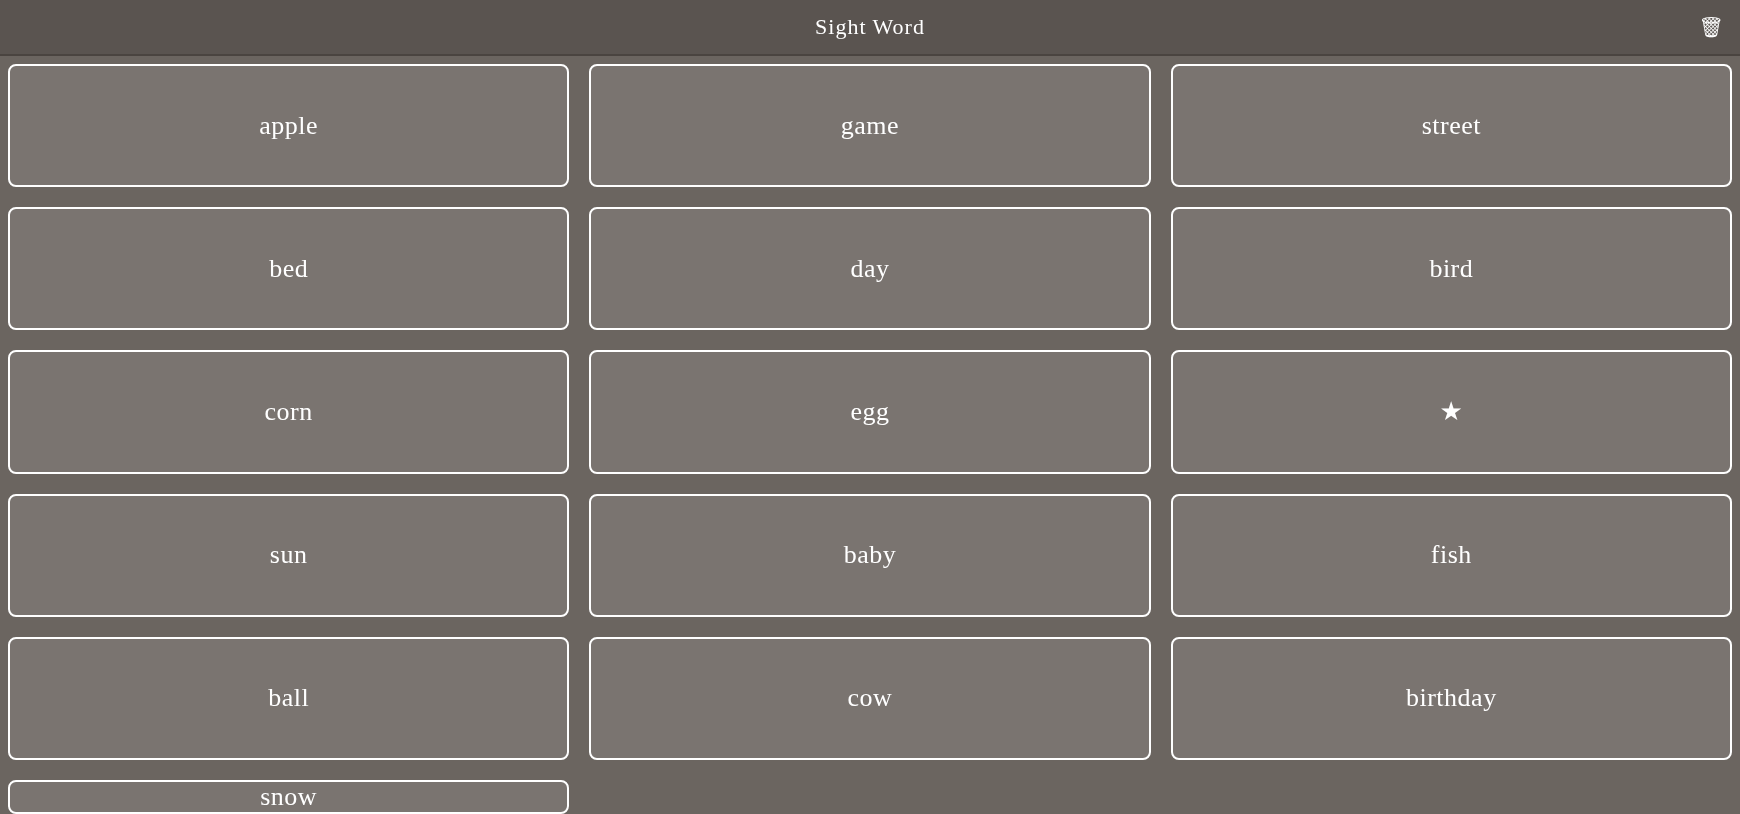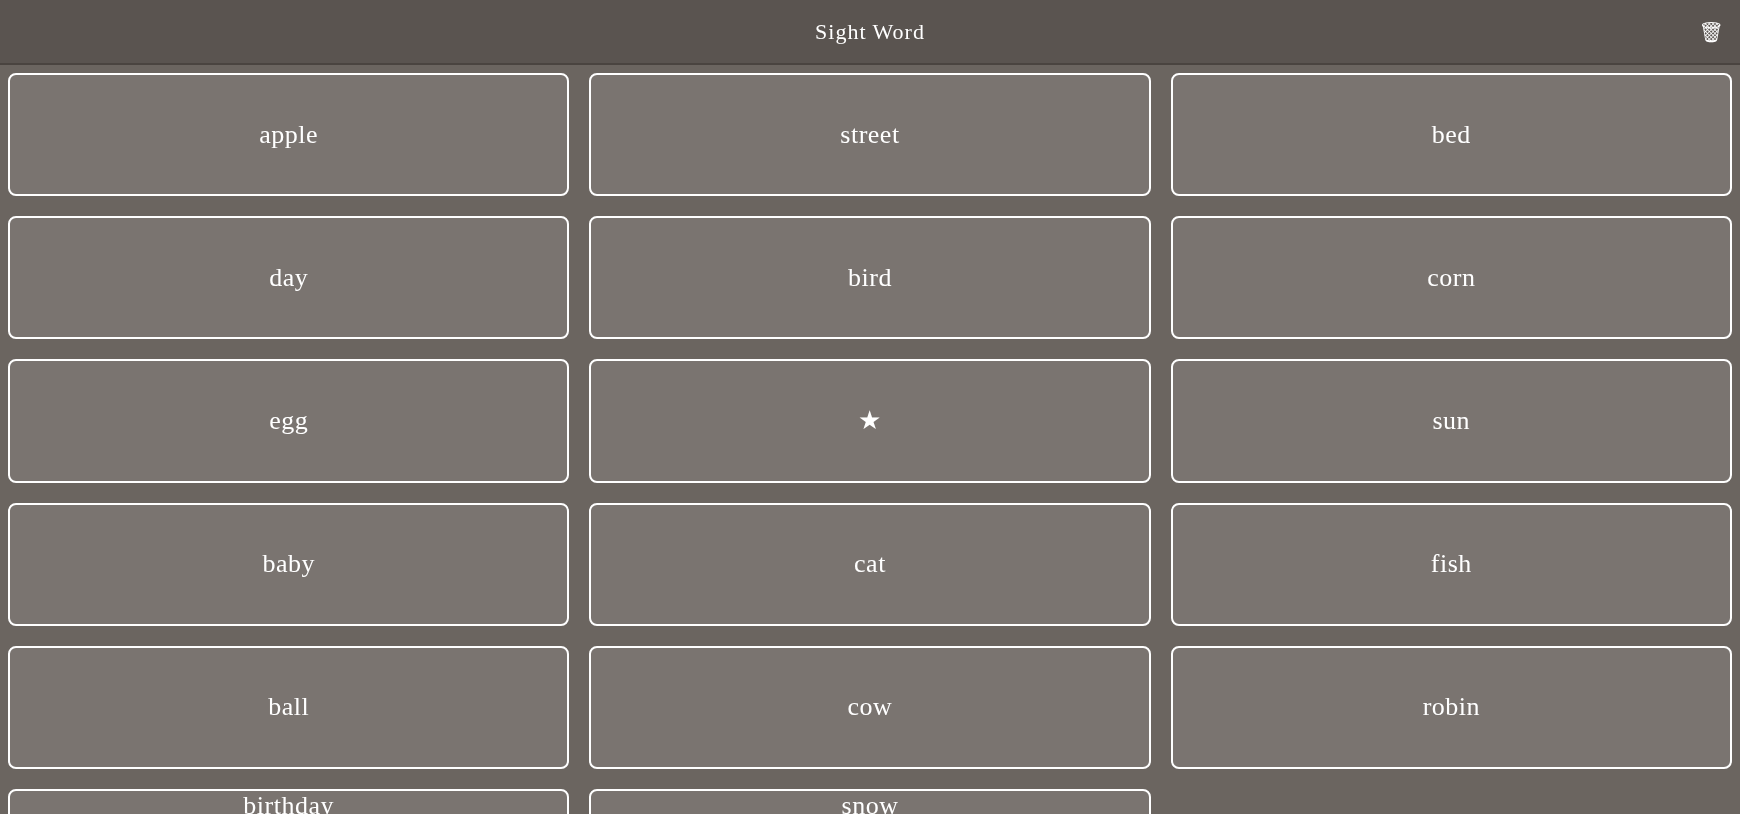--- a/index.html
+++ b/index.html
@@ -11,21 +11,21 @@
     body {
       background-color: #6b6560;
       font-family: 'Georgia', serif;
       width: 1740px;
       height: 814px;
       overflow: hidden;
     }
 
     #header {
       background-color: #5a5450;
-      height: 65px;
+      height: 56px;
       display: flex;
       align-items: center;
       justify-content: center;
       position: relative;
       border-bottom: 2px solid #4a4440;
     }
 
     #header-title {
       color: #ffffff;
       font-size: 22px;
@@ -80,20 +80,23 @@
 <div id="header">
   <span id="header-title">Sight Word</span>
   <span id="trash-icon">🗑</span>
 </div>
 
 <div id="grid-container">
 <div class="word-card">
       <span>apple</span>
     </div>
     <div class="word-card">
+      <span>game</span>
+    </div>
+    <div class="word-card">
       <span>street</span>
     </div>
     <div class="word-card">
       <span>bed</span>
     </div>
     <div class="word-card">
       <span>day</span>
     </div>
     <div class="word-card">
       <span>bird</span>
@@ -107,33 +110,27 @@
     <div class="word-card">
       <span class="star-card">★</span>
     </div>
     <div class="word-card">
       <span>sun</span>
     </div>
     <div class="word-card">
       <span>baby</span>
     </div>
     <div class="word-card">
-      <span>cat</span>
-    </div>
-    <div class="word-card">
       <span>fish</span>
     </div>
     <div class="word-card">
       <span>ball</span>
     </div>
     <div class="word-card">
       <span>cow</span>
-    </div>
-    <div class="word-card">
-      <span>robin</span>
     </div>
     <div class="word-card">
       <span>birthday</span>
     </div>
     <div class="word-card">
       <span>snow</span>
     </div>
   </div>
 
 </body></html>

